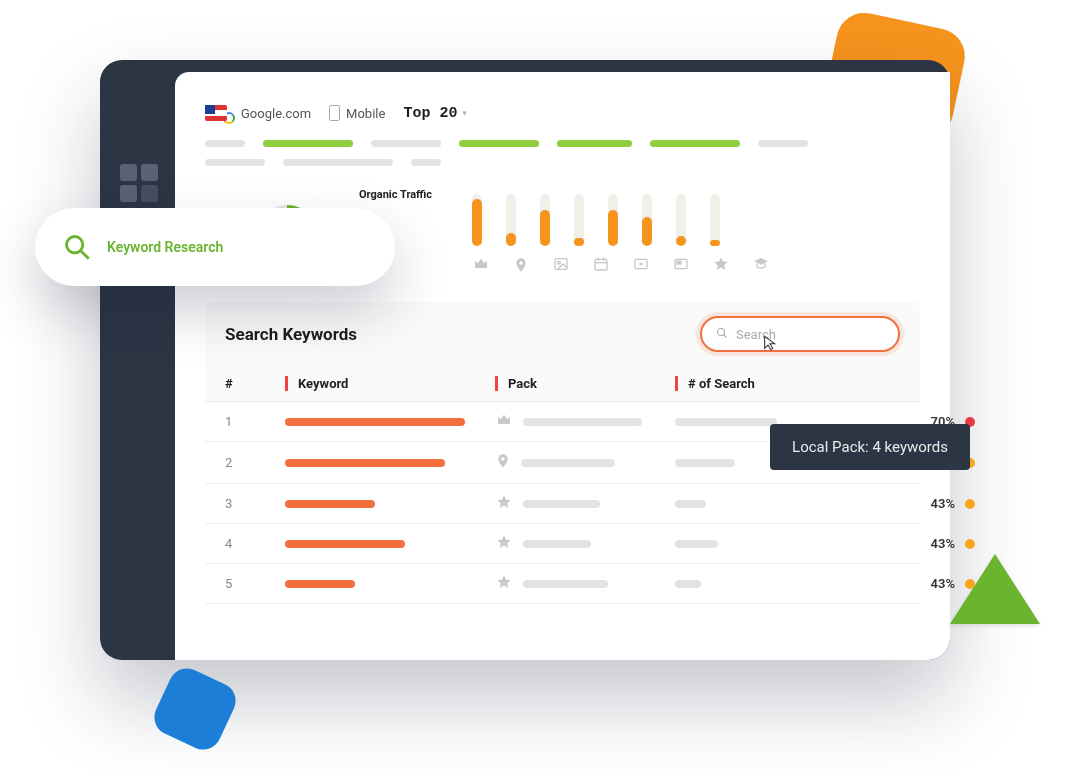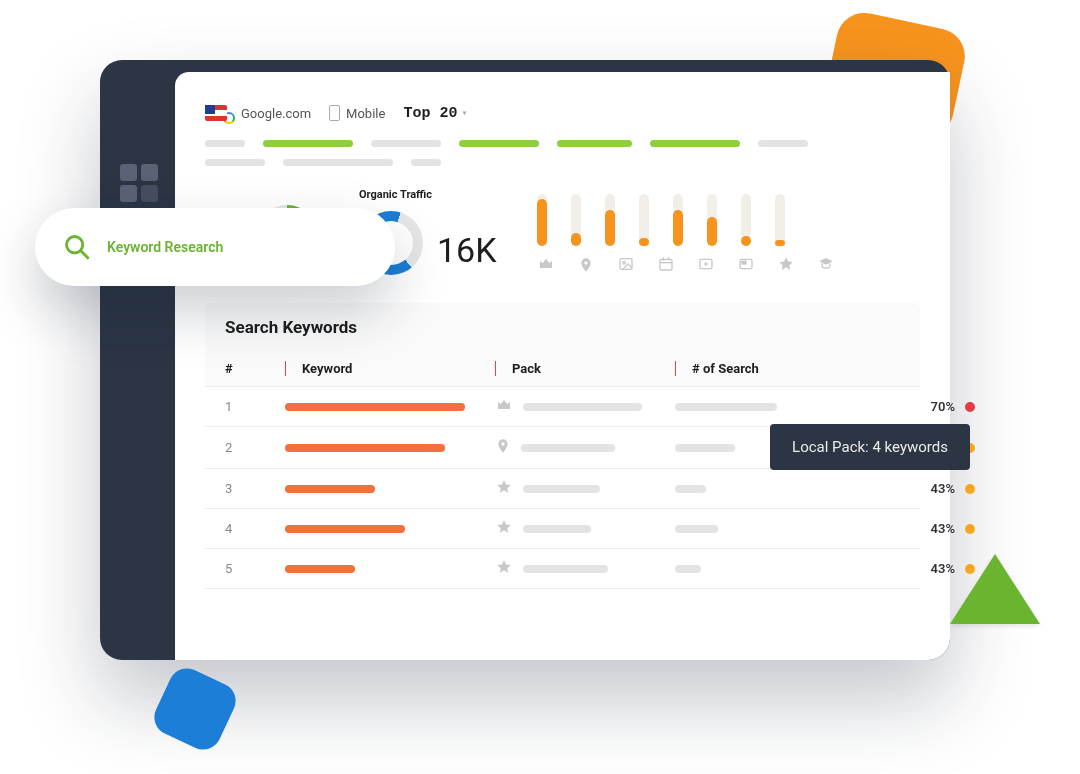--- a/index.html
+++ b/index.html
@@ -235,21 +235,21 @@
 
 .tbl { background:#fff; }
 .tbl-head, .tbl-row {
   display:grid;
   grid-template-columns: 50px 200px 170px 170px 100px 28px;
   align-items:center;
   padding: 10px 20px;
   gap:10px;
 }
 .tbl-head { font-size:13px; font-weight:700; color:#1e1e1e; border-bottom:1px solid #eee; background:#fafafa;}
-.tbl-head > div { border-left:1px solid #ef4444; padding-left:16px;}
+.tbl-head > div { border-left:3px solid #ef4444; padding-left:10px;}
 .tbl-head > div:first-child { border-left:none; padding-left:0;}
 .tbl-row { border-bottom:1px solid #eee; font-size:13px; color:#555;}
 .idx { color:#888;}
 .bar { height:8px; border-radius:4px; background:#f36f3e;}
 .rank-cell { display:flex; align-items:center; gap:10px;}
 .rank-cell .ric { color:#c8c8c8;}
 .skel { height:8px; border-radius:4px; background:#e3e3e3;}
 .pct { text-align:right; font-weight:600; color:#333;}
 .dot { width:10px;height:10px;border-radius:50%;}
 .dot.red{background:#e63946;}
@@ -305,24 +305,20 @@
       <span style="width:30px;"></span>
     </div>
 
     <div class="metrics">
       <div class="metric-col" style="margin-left:50px;">
         <div style="height:17px;"></div>
         <div class="donut"></div>
       </div>
       <div class="metric-col">
         <div class="metric-label">Organic Traffic</div>
-        <div class="org-traffic">
-          <div class="donut2"></div>
-          <div class="big-num">16K</div>
-        </div>
       </div>
       <div class="metric-col serp">
         <div class="slider-row" id="serp-sliders">
             <div class="slider">
               <div class="fill" style="height: 90%;"></div>
             </div>
             <div class="slider">
               <div class="fill" style="height: 25%;"></div>
             </div>
             <div class="slider">
@@ -394,20 +390,34 @@
                 <path d="M6 11v4c0 1.7 2.7 3 6 3s6-1.3 6-3v-4" fill="none" stroke="#c8c8c8" stroke-width="2"></path>
               </svg>
             </span>
           </div>
       </div>
     </div>
 
     <div class="found">
       <div class="found-head">
         <div class="found-title">Search Keywords</div>
+        <div class="search-pill">
+          <span class="mag2">
+            <svg width="12" height="12" viewBox="0 0 24 24" fill="none" stroke="#aaa" stroke-width="2.2">
+                <circle cx="10" cy="10" r="7"></circle>
+                <line x1="21" y1="21" x2="15" y2="15"></line>
+              </svg>
+          </span>
+          <span class="ph">Search</span>
+          <span class="cursor-icon">
+            <svg width="16" height="18" viewBox="0 0 24 24" fill="#fff" stroke="#333" stroke-width="1.6">
+                <path d="M4 2 L4 20 L9 15 L13 22 L16 20 L12 13 L19 13 Z"></path>
+              </svg>
+          </span>
+        </div>
       </div>
 
       <div class="tbl">
         <div class="tbl-head">
           <div>#</div>
           <div>Keyword</div>
           <div>Pack</div>
           <div># of Search</div>
           <div></div>
             <div></div>

